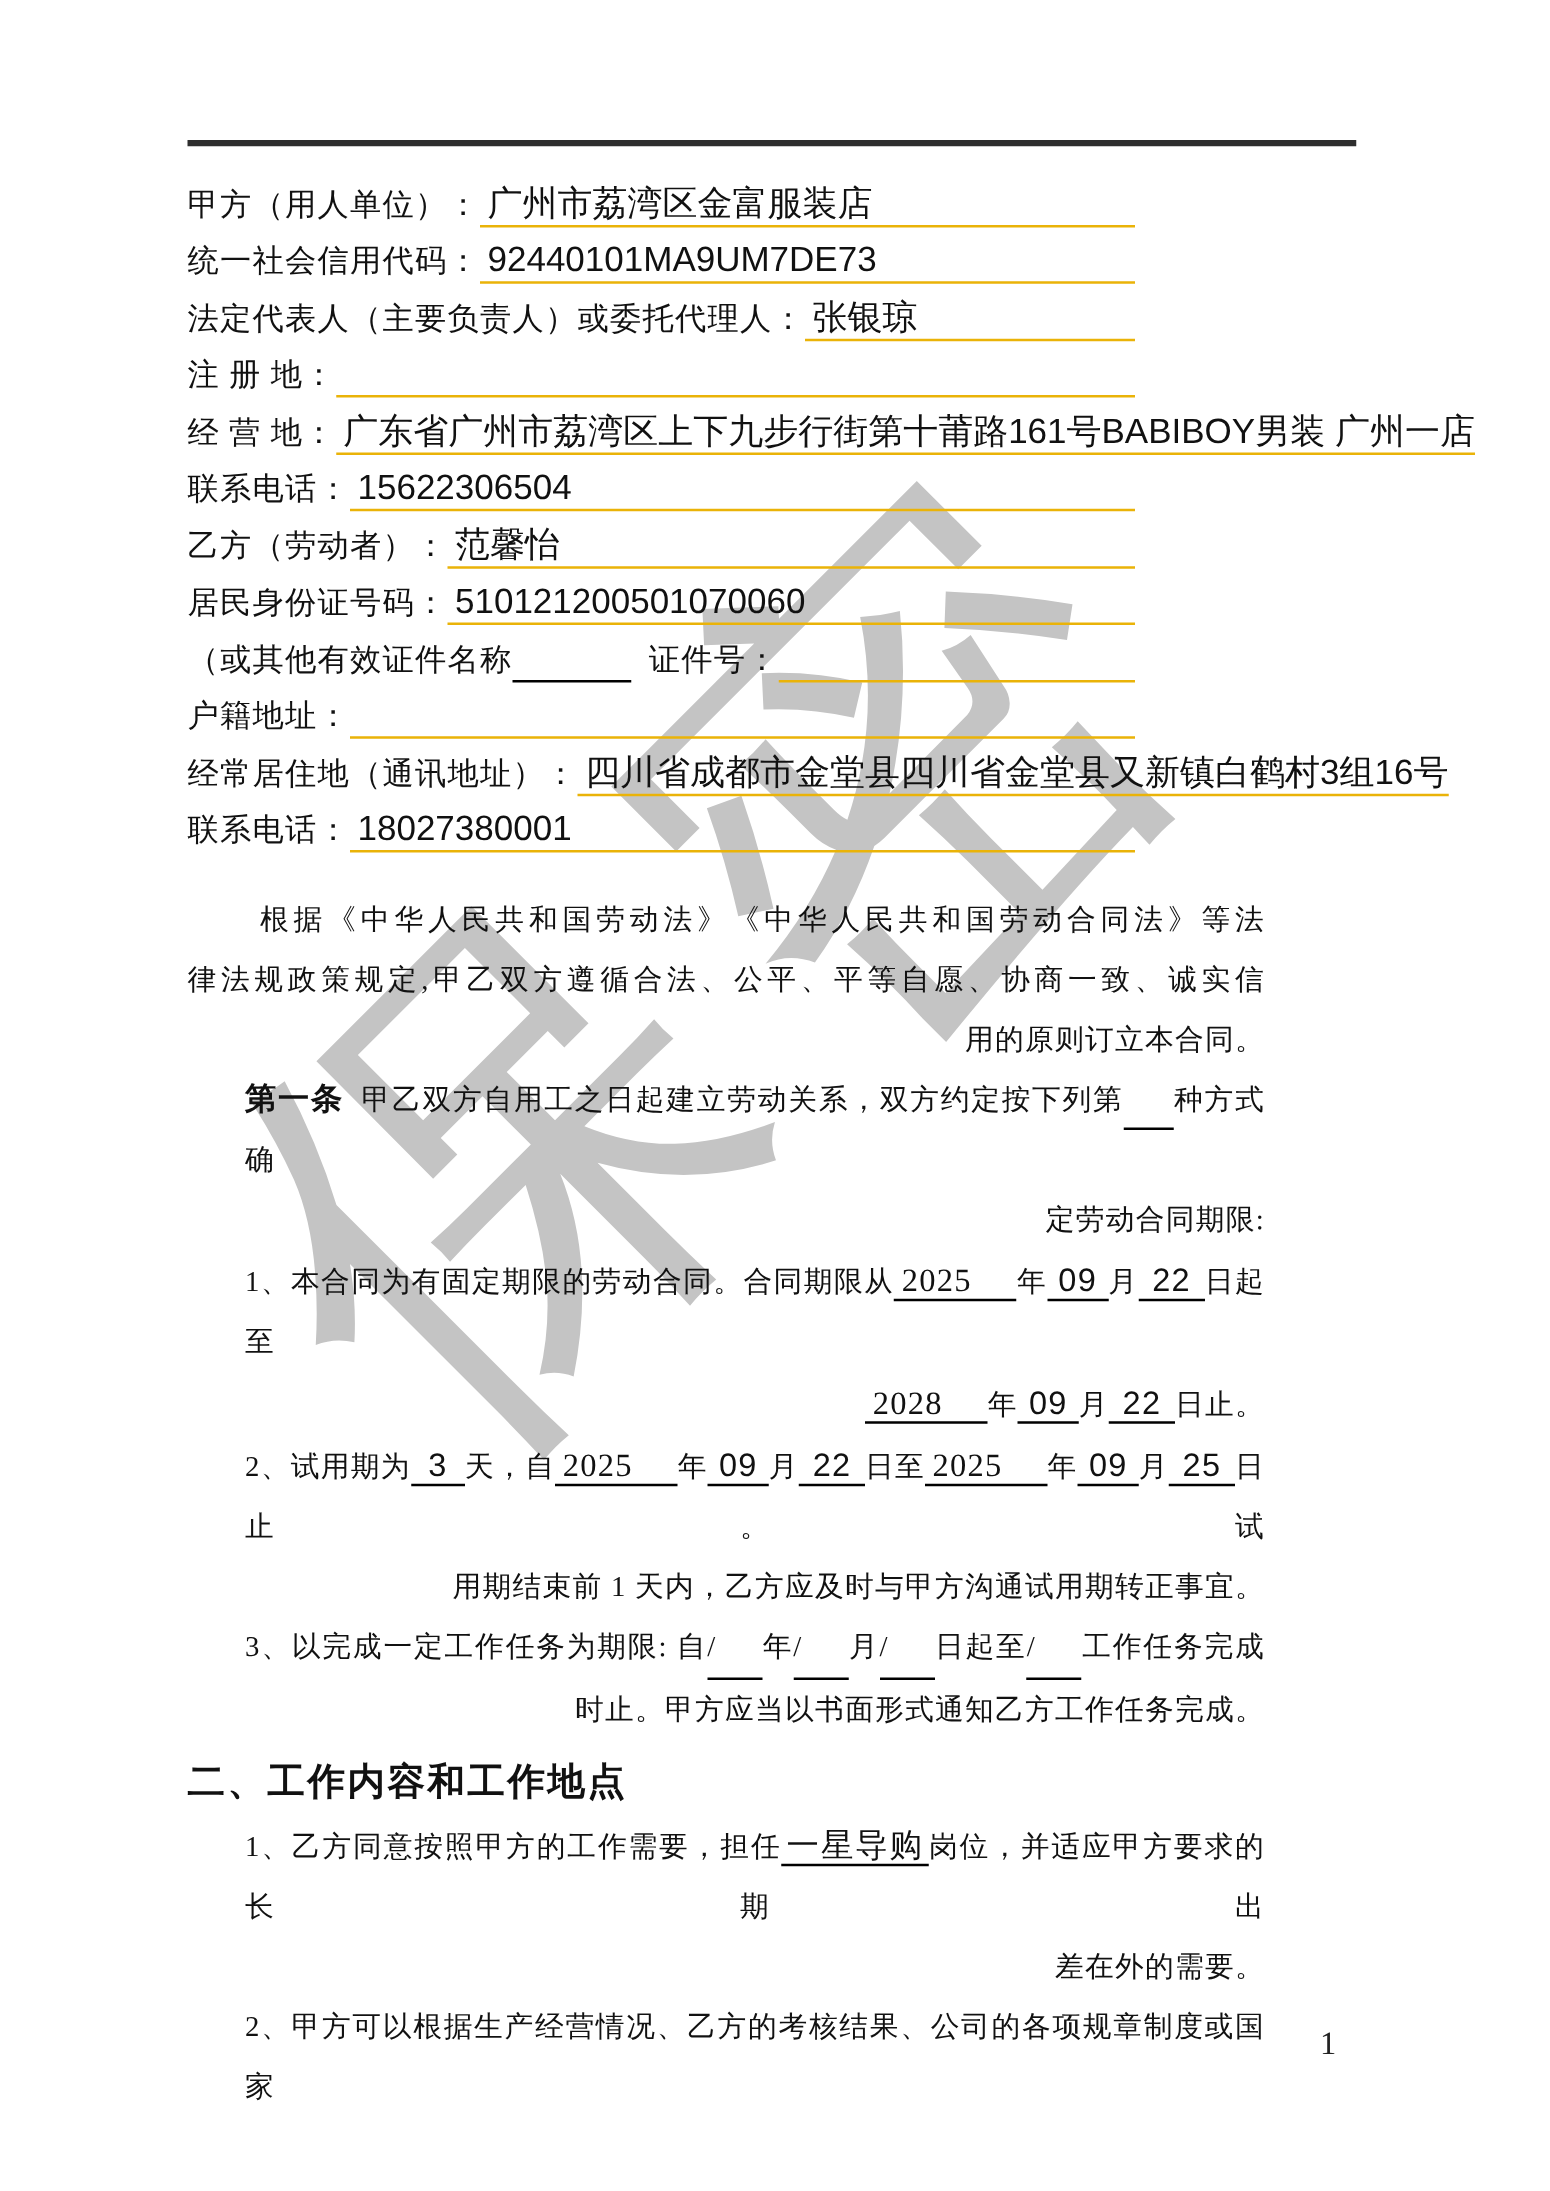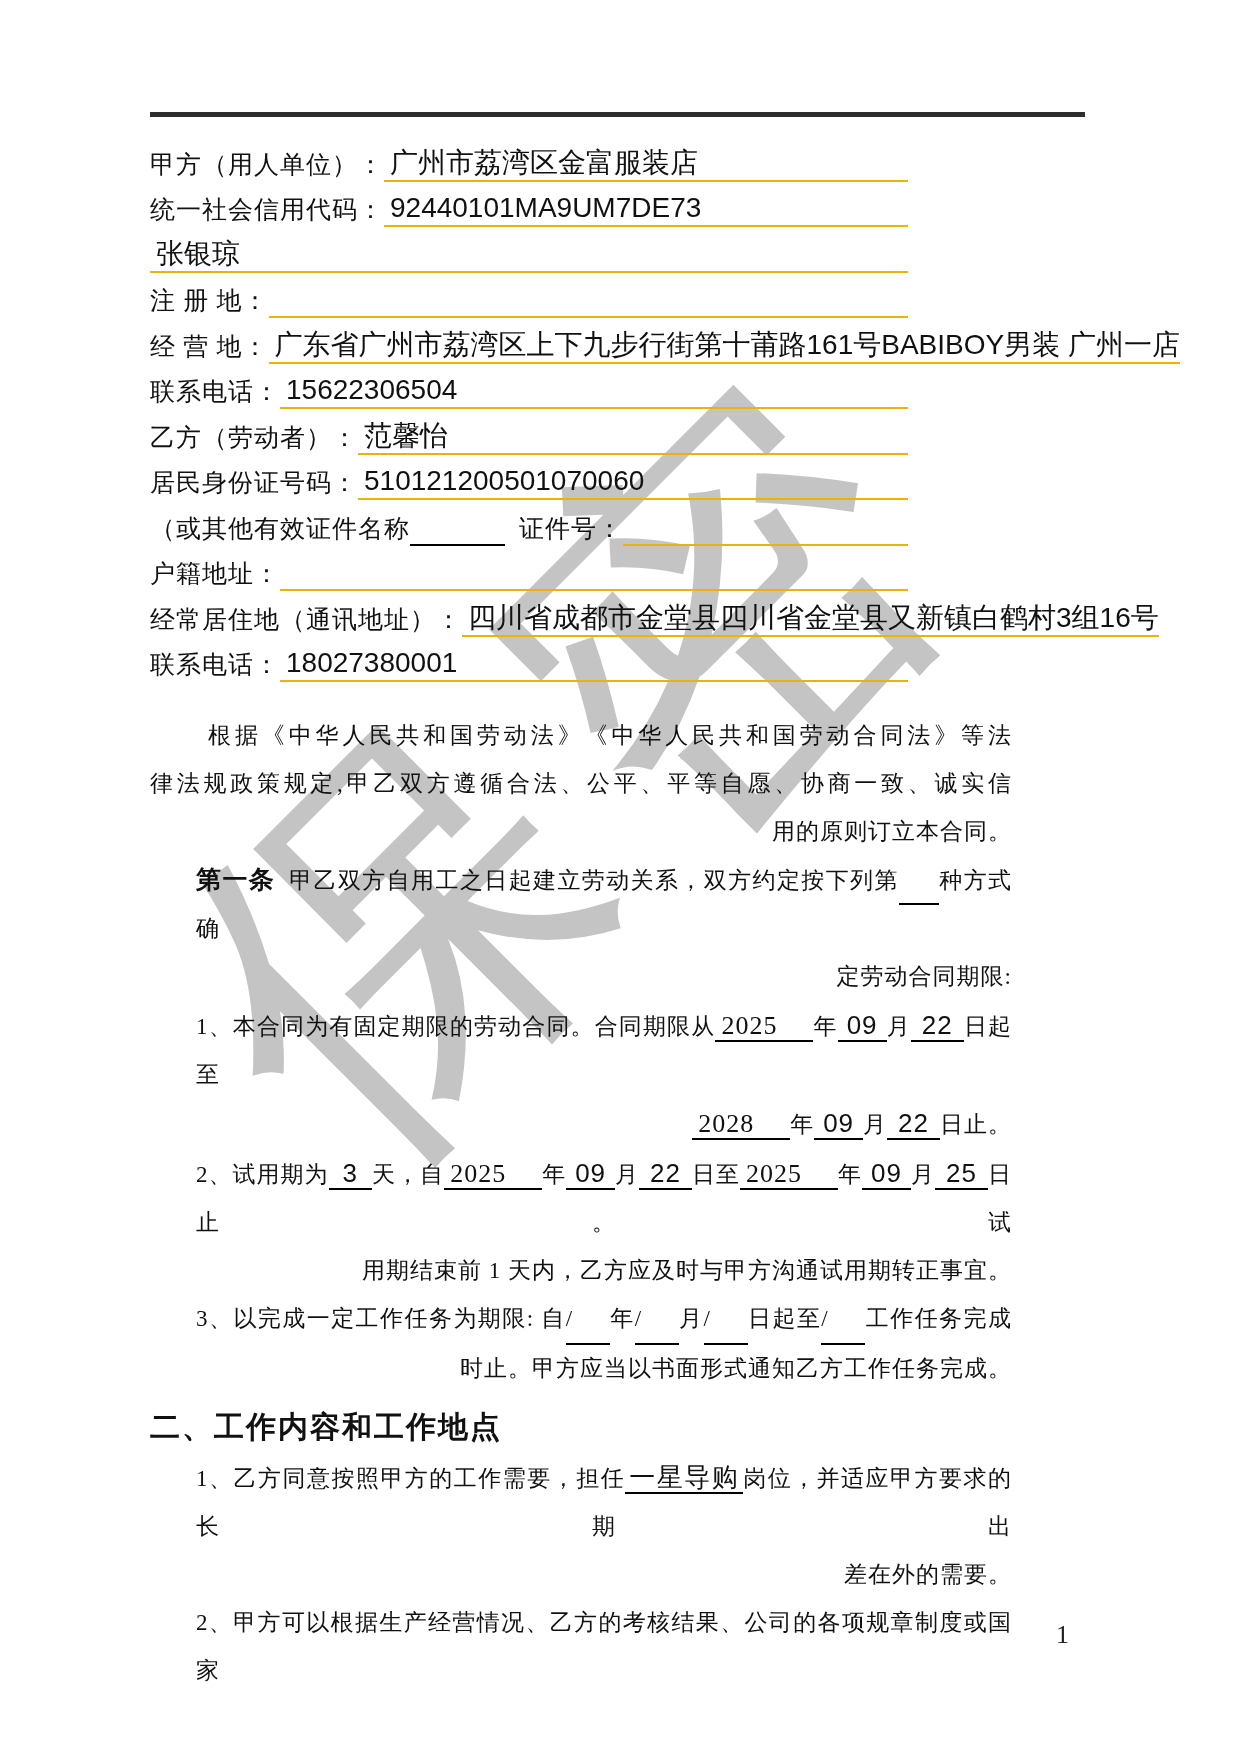--- a/index.html
+++ b/index.html
@@ -124,20 +124,21 @@
         <span class="flabel">甲方（用人单位）：</span>
         <span class="fvalue">广州市荔湾区金富服装店</span>
       </div>
 
       <div class="frow">
         <span class="flabel">统一社会信用代码：</span>
         <span class="fvalue">92440101MA9UM7DE73</span>
       </div>
 
       <div class="frow">
+        <span class="flabel">法定代表人（主要负责人）或委托代理人：</span>
         <span class="fvalue">张银琼</span>
       </div>
 
       <div class="frow">
         <span class="flabel">注 册 地：</span>
         <span class="fvalue"></span>
       </div>
 
       <div class="frow">
         <span class="flabel">经 营 地：</span>

